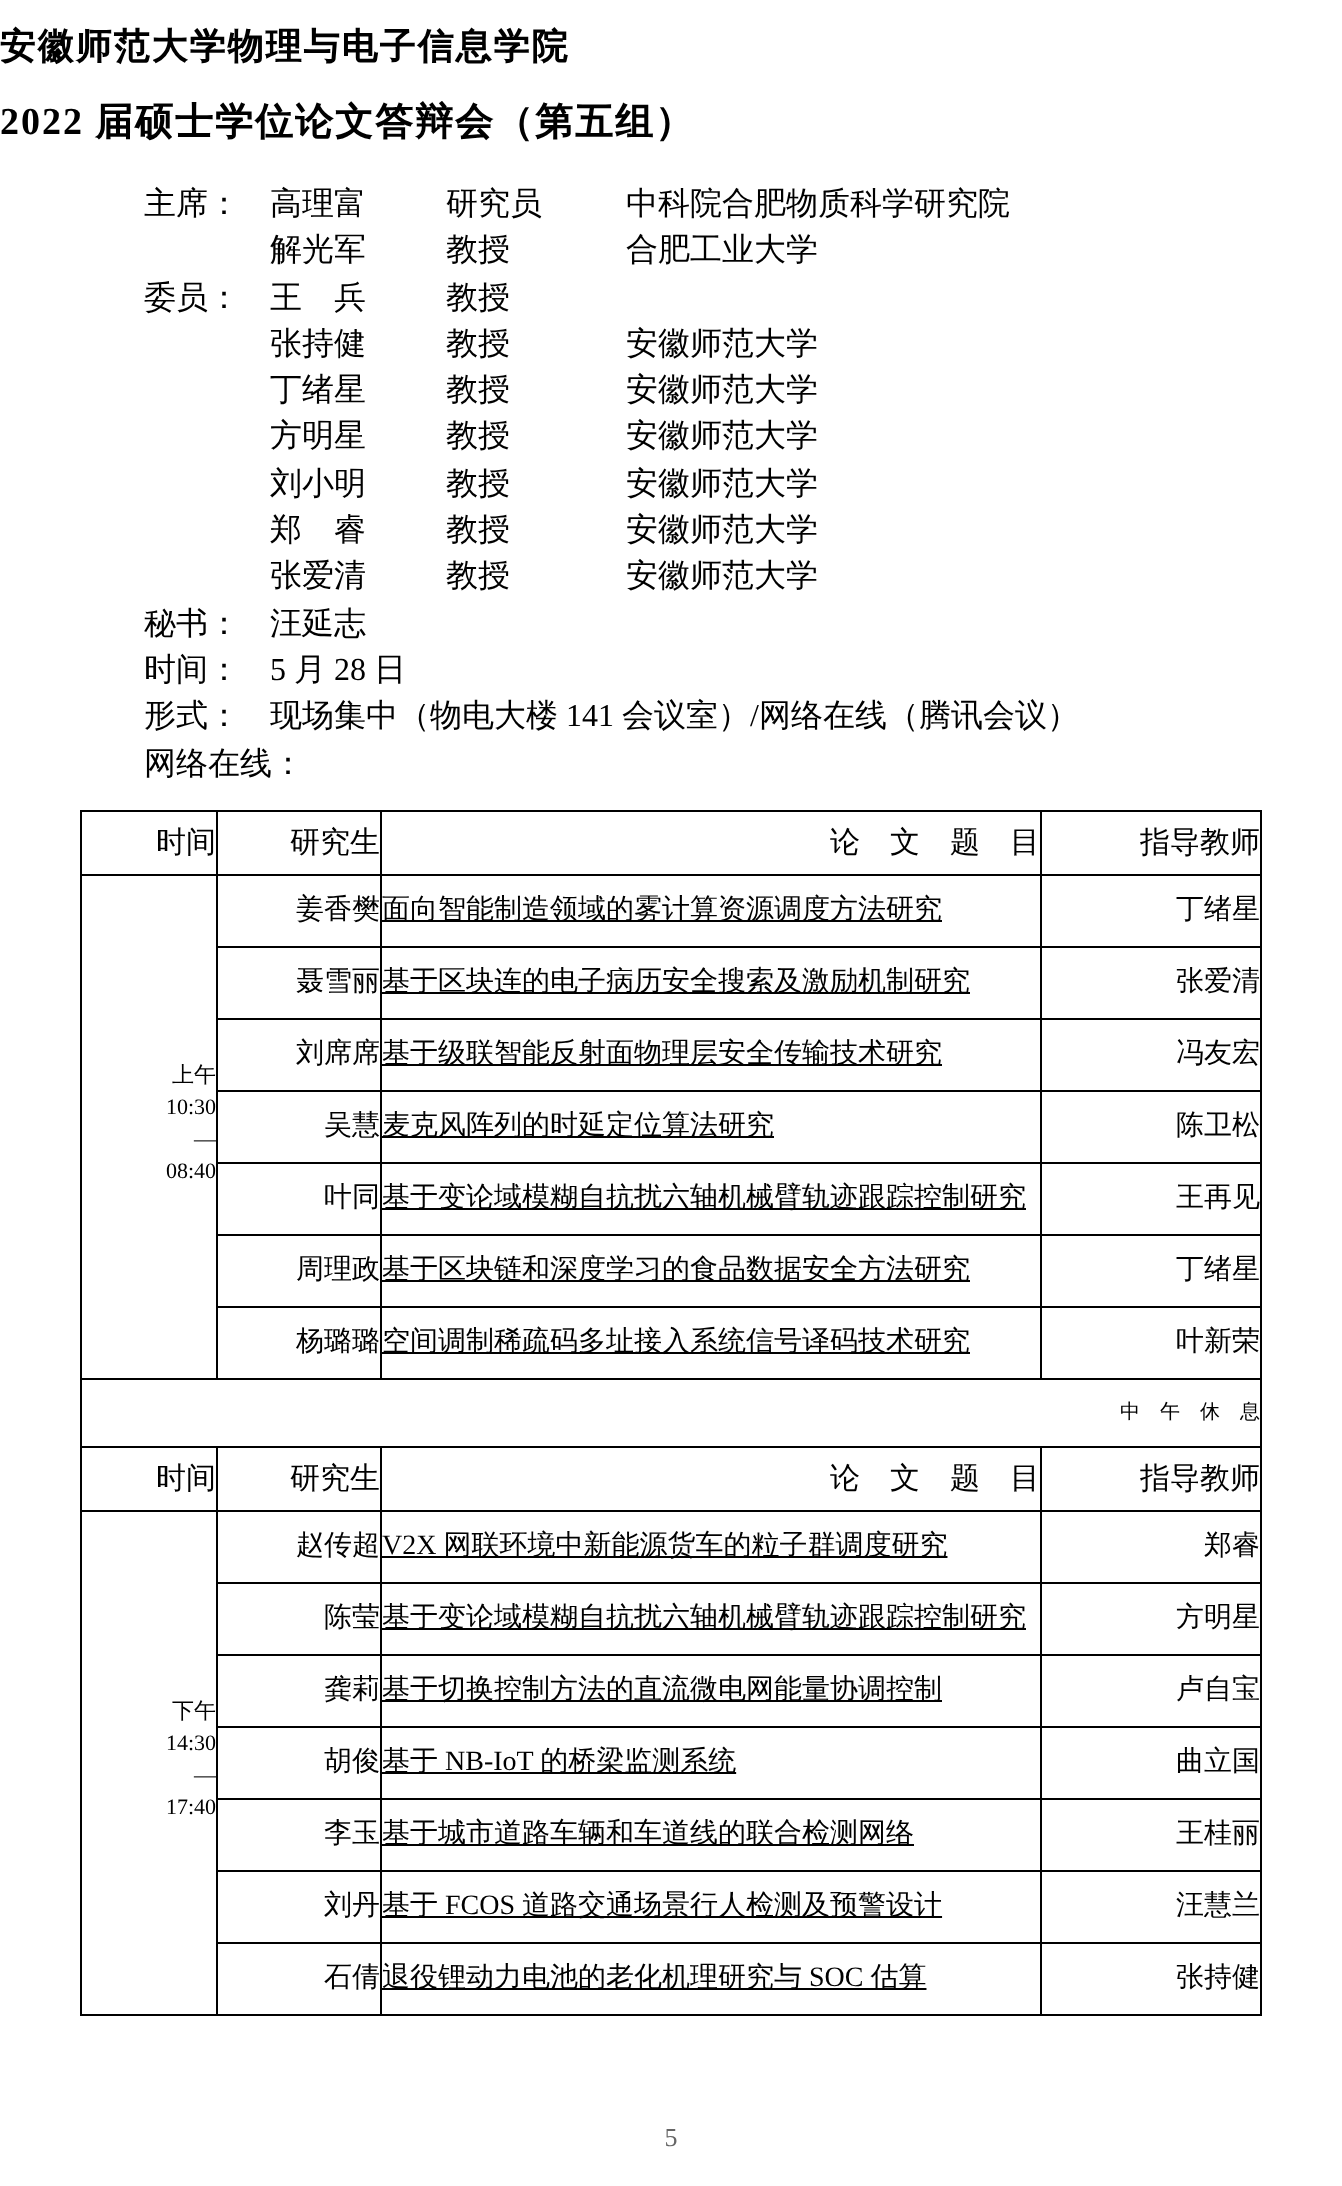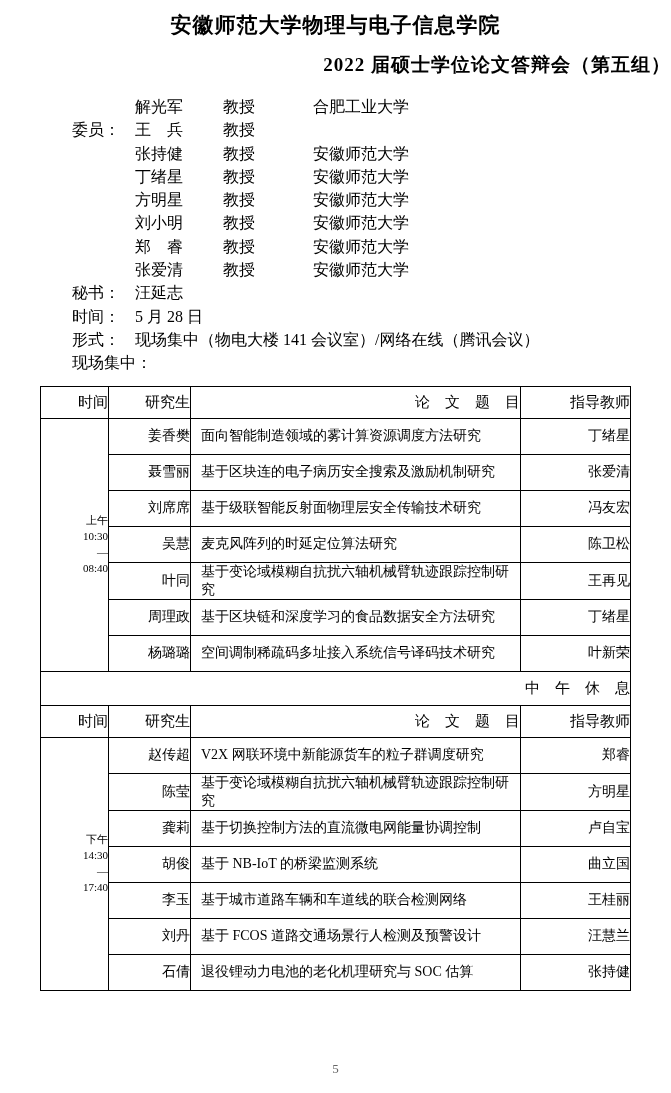--- a/index.html
+++ b/index.html
@@ -10,28 +10,27 @@
   body {
     width: 671px;
     height: 1093px;
     position: relative;
     font-family: "Liberation Serif", serif;
     color: #000;
     overflow: hidden;
   }
   .doc-title {
     margin: 11px 0 0 0;
-    text-align: center;
-    font-size: 21px;
+    font-size: 18px;
     font-weight: bold;
     letter-spacing: 1px;
   }
   .doc-subtitle {
     margin: 13px 0 0 0;
-    text-align: right;
+    text-align: left;
     font-size: 19px;
     font-weight: bold;
     letter-spacing: 1px;
   }
   .info {
     margin: 17px 0 0 72px;
     font-size: 16px;
   }
   .irow {
     display: flex;
@@ -55,49 +54,55 @@
     padding: 0;
     overflow: hidden;
   }
   tr.hdr td {
     height: 31px;
     font-size: 15px;
   }
   tr.datarow td { height: 35px; }
   td.thesis {
     text-align: left;
-    padding-left: 10px;
+    text-decoration: underline;
   }
   td.time-cell {
     font-size: 11px;
     line-height: 1.45;
     vertical-align: middle;
   }
   tr.break-row td {
     height: 33px;
-    font-size: 15px;
+    font-size: 10px;
   }
   .pagenum {
     position: absolute;
     top: 1061px;
     left: 0;
     width: 100%;
     text-align: center;
     font-size: 13px;
     color: #666;
   }
 </style>
 </head>
 <body>
 
 <div class="doc-title">安徽师范大学物理与电子信息学院</div>
 <div class="doc-subtitle">2022 届硕士学位论文答辩会（第五组）</div>
 
 <div class="info">
   <div class="irow">
+    <span class="ilabel">主席：</span>
+    <span class="iname">高理富</span>
+    <span class="ititle">研究员</span>
+    <span class="iaffil">中科院合肥物质科学研究院</span>
+  </div>
+  <div class="irow">
     <span class="ilabel"></span>
     <span class="iname">解光军</span>
     <span class="ititle">教授</span>
     <span class="iaffil">合肥工业大学</span>
   </div>
   <div class="irow">
     <span class="ilabel">委员：</span>
     <span class="iname">王　兵</span>
     <span class="ititle">教授</span>
   </div>
@@ -143,21 +148,21 @@
   </div>
   <div class="irow">
     <span class="ilabel">时间：</span>
     <span>5 月 28 日</span>
   </div>
   <div class="irow">
     <span class="ilabel">形式：</span>
     <span>现场集中（物电大楼 141 会议室）/网络在线（腾讯会议）</span>
   </div>
   <div class="irow">
-    <span>现场集中：</span>
+    <span>网络在线：</span>
   </div>
 </div>
 
 <table>
   <colgroup>
     <col style="width:68px">
       <col style="width:82px">
       <col style="width:330px">
       <col style="width:110px">
   </colgroup>

